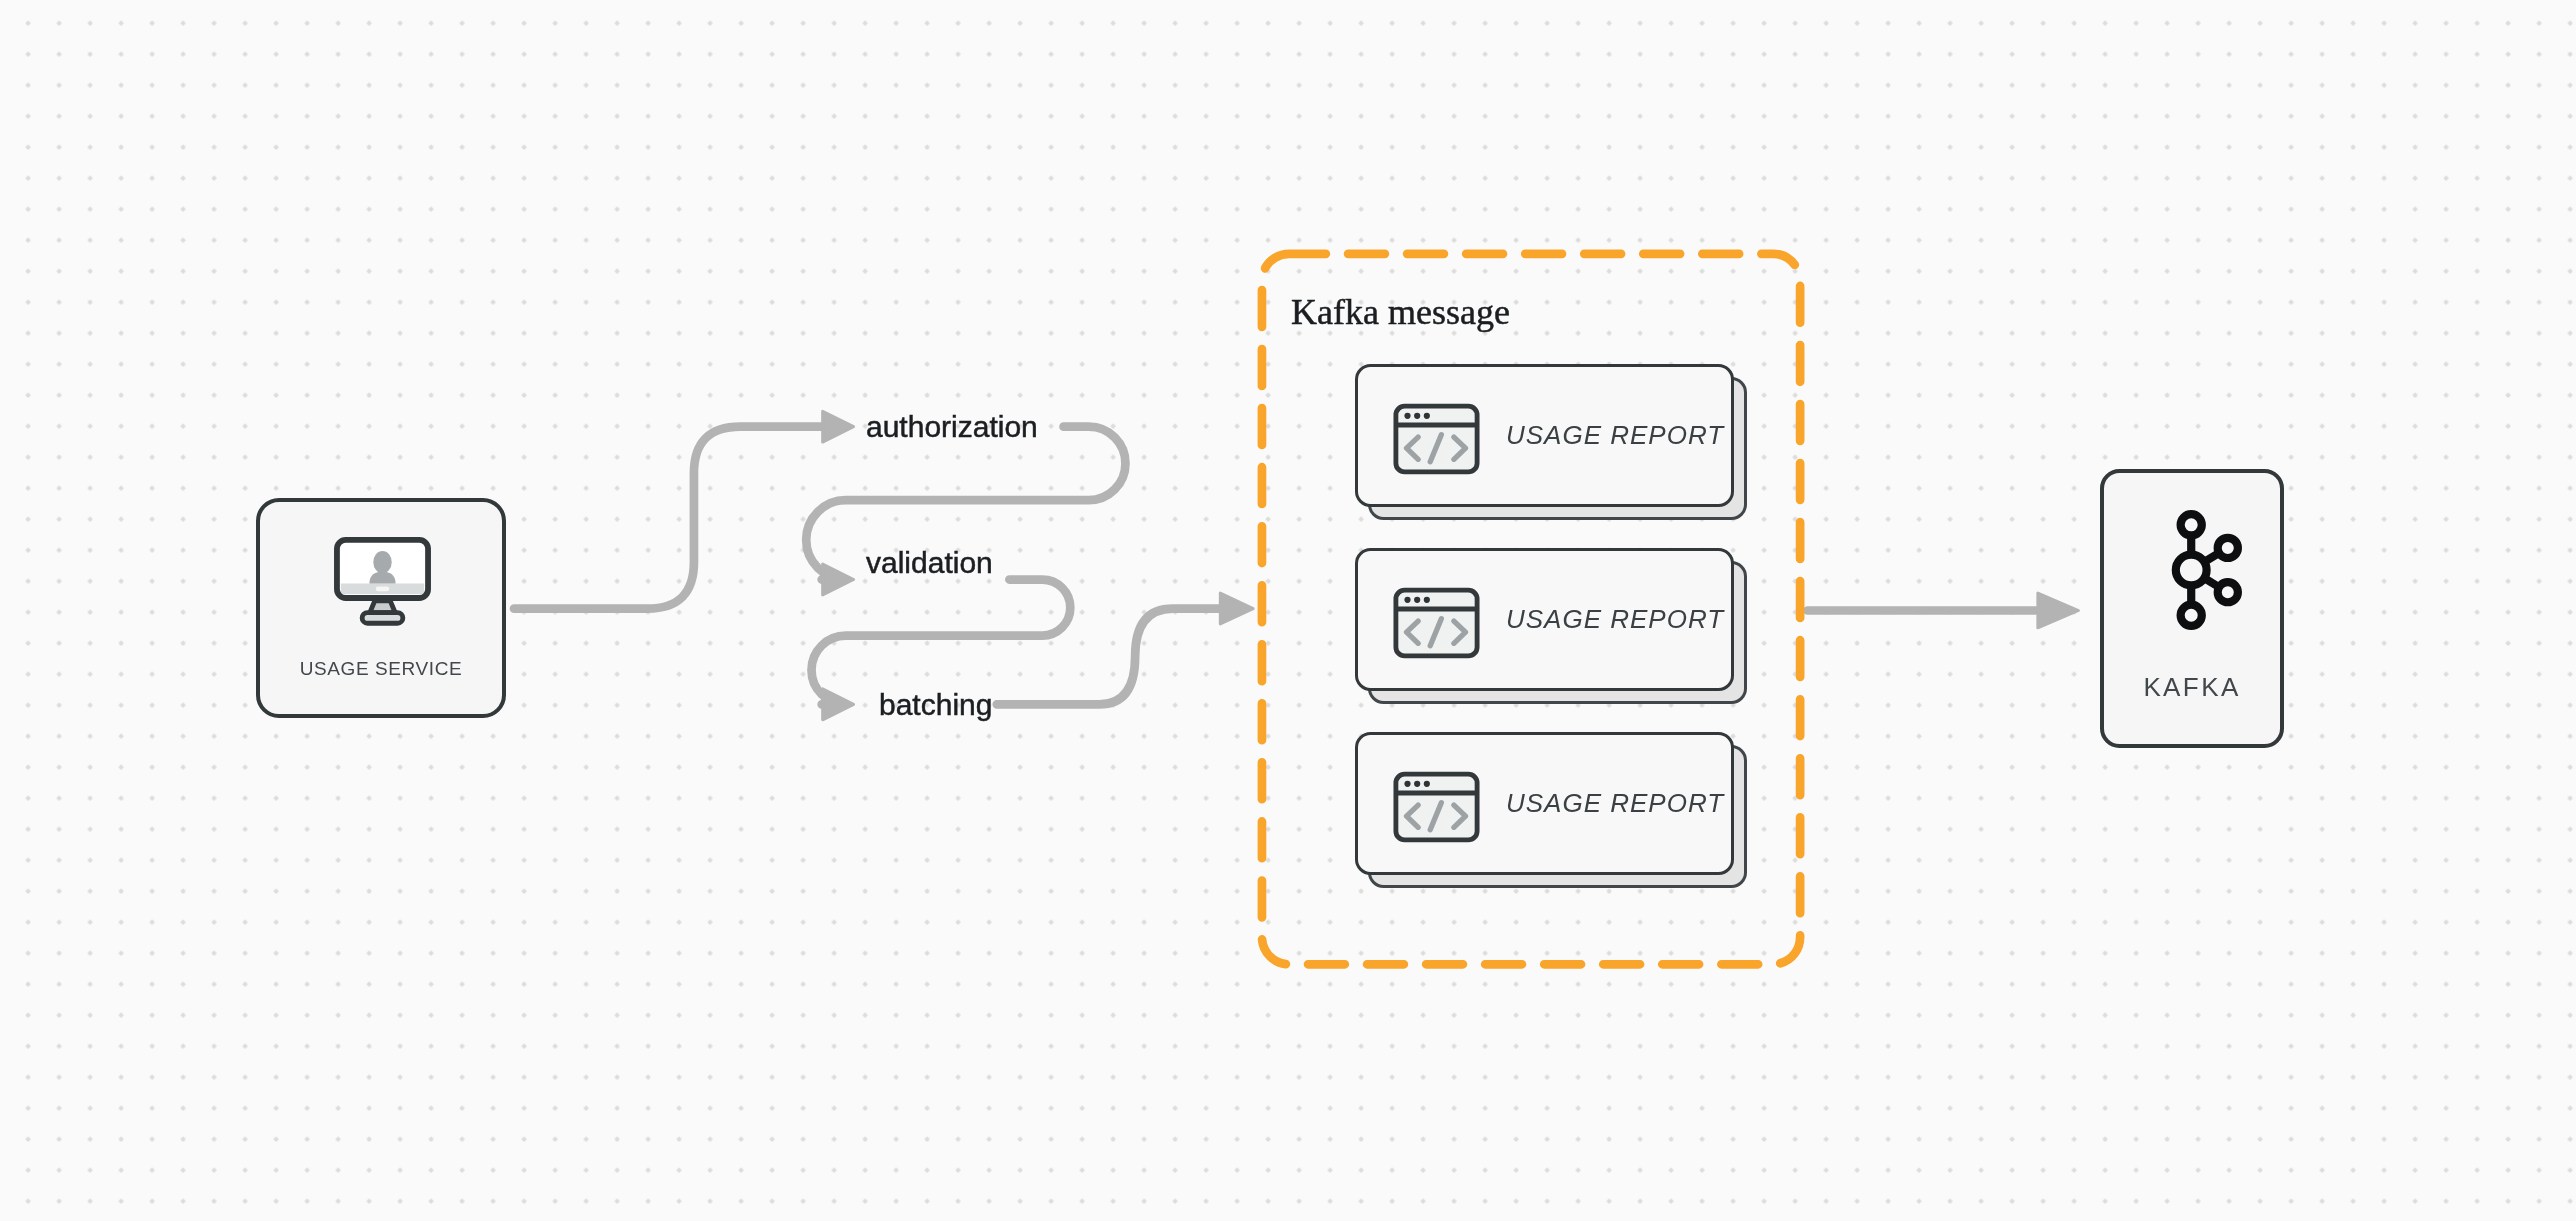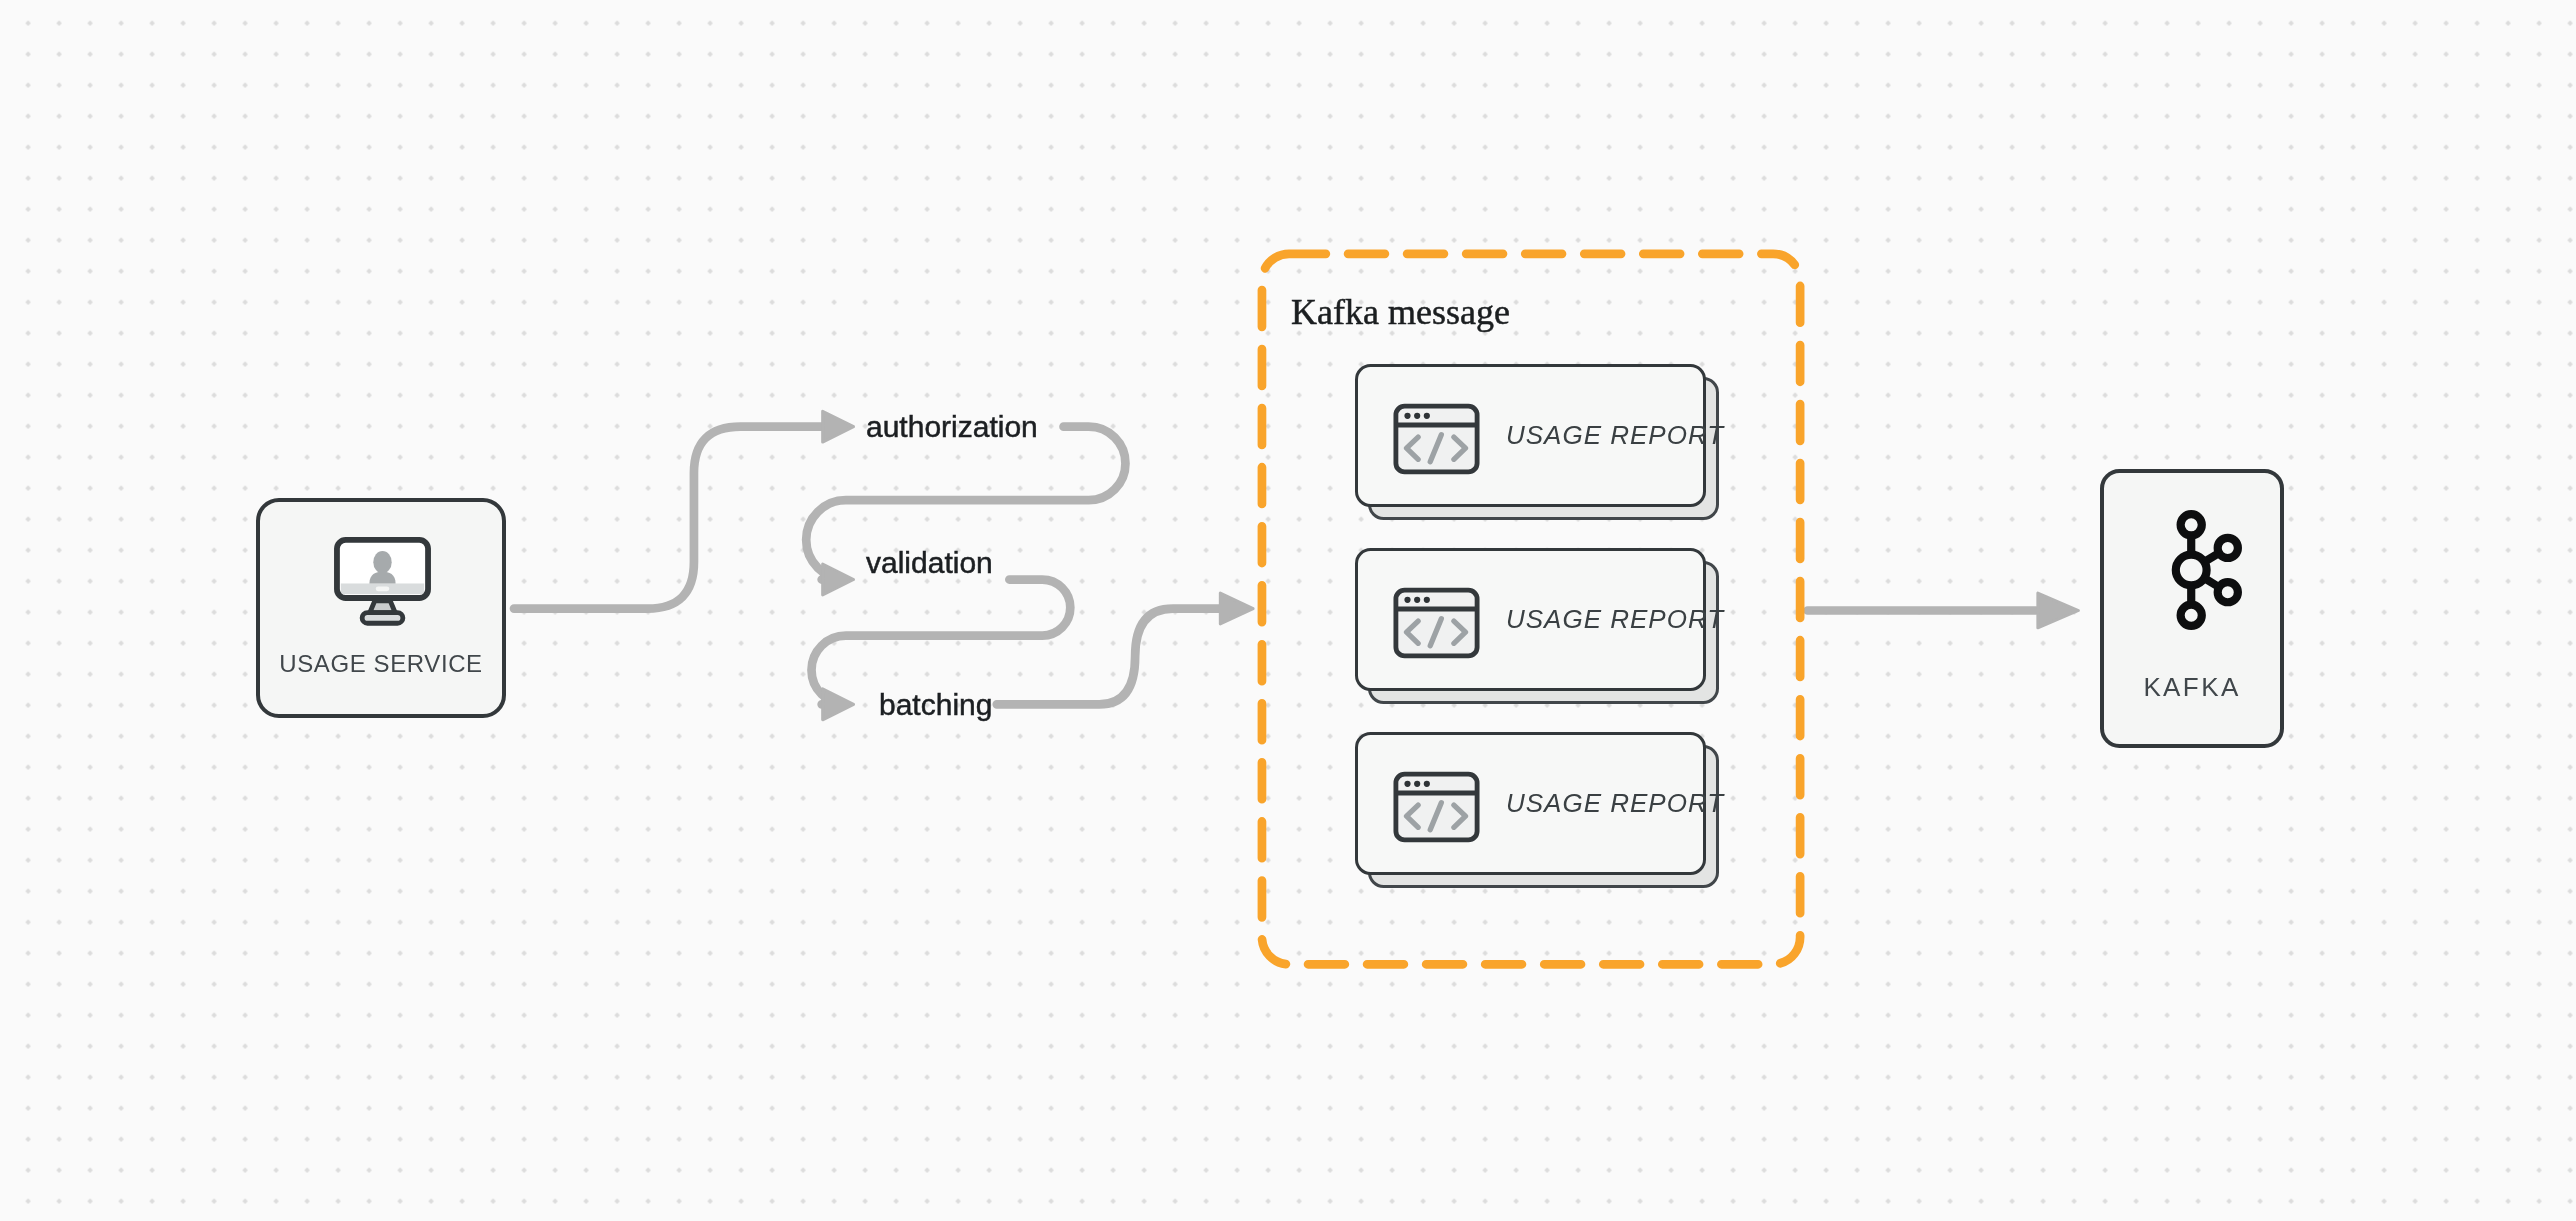--- a/index.html
+++ b/index.html
@@ -48,21 +48,21 @@
   }
   .node-icon { position: absolute; }
   .monitor-icon { left: 73px; top: 34px; }
   .kafka-logo-icon { left: 67px; top: 36px; }
   .node-label {
     position: absolute;
     left: 0; width: 100%;
     text-align: center;
     color: #41474B;
   }
-  .node-usage-service .node-label { top: 148px; font-size: 24px; letter-spacing: 0.6px; }
+  .node-usage-service .node-label { top: 156px; font-size: 19px; letter-spacing: 0.6px; }
   .node-kafka .node-label { top: 199px; font-size: 26px; letter-spacing: 2.4px; }
 
   
   .step-label {
     position: absolute;
     left: 866px;
     height: 37px;
     display: flex;
     align-items: center;
     font-size: 30px;
@@ -92,21 +92,21 @@
     font-weight: 500;
     -webkit-text-stroke: 0.5px #1B1E20;
     color: #1B1E20;
     white-space: nowrap;
     font-family: Liberation Serif, serif;
   }
 
   .msg-card {
     position: absolute;
     left: 99px;
-    width: 351px;
+    width: 379px;
     height: 143px;
   }
   .msg-card.card-0 { top: 115px; }
   .msg-card.card-1 { top: 299px; }
   .msg-card.card-2 { top: 483px; }
   .card-shadow {
     position: absolute;
     left: 12.6px; top: 12.6px;
     width: 100%; height: 100%;
     box-sizing: border-box;

